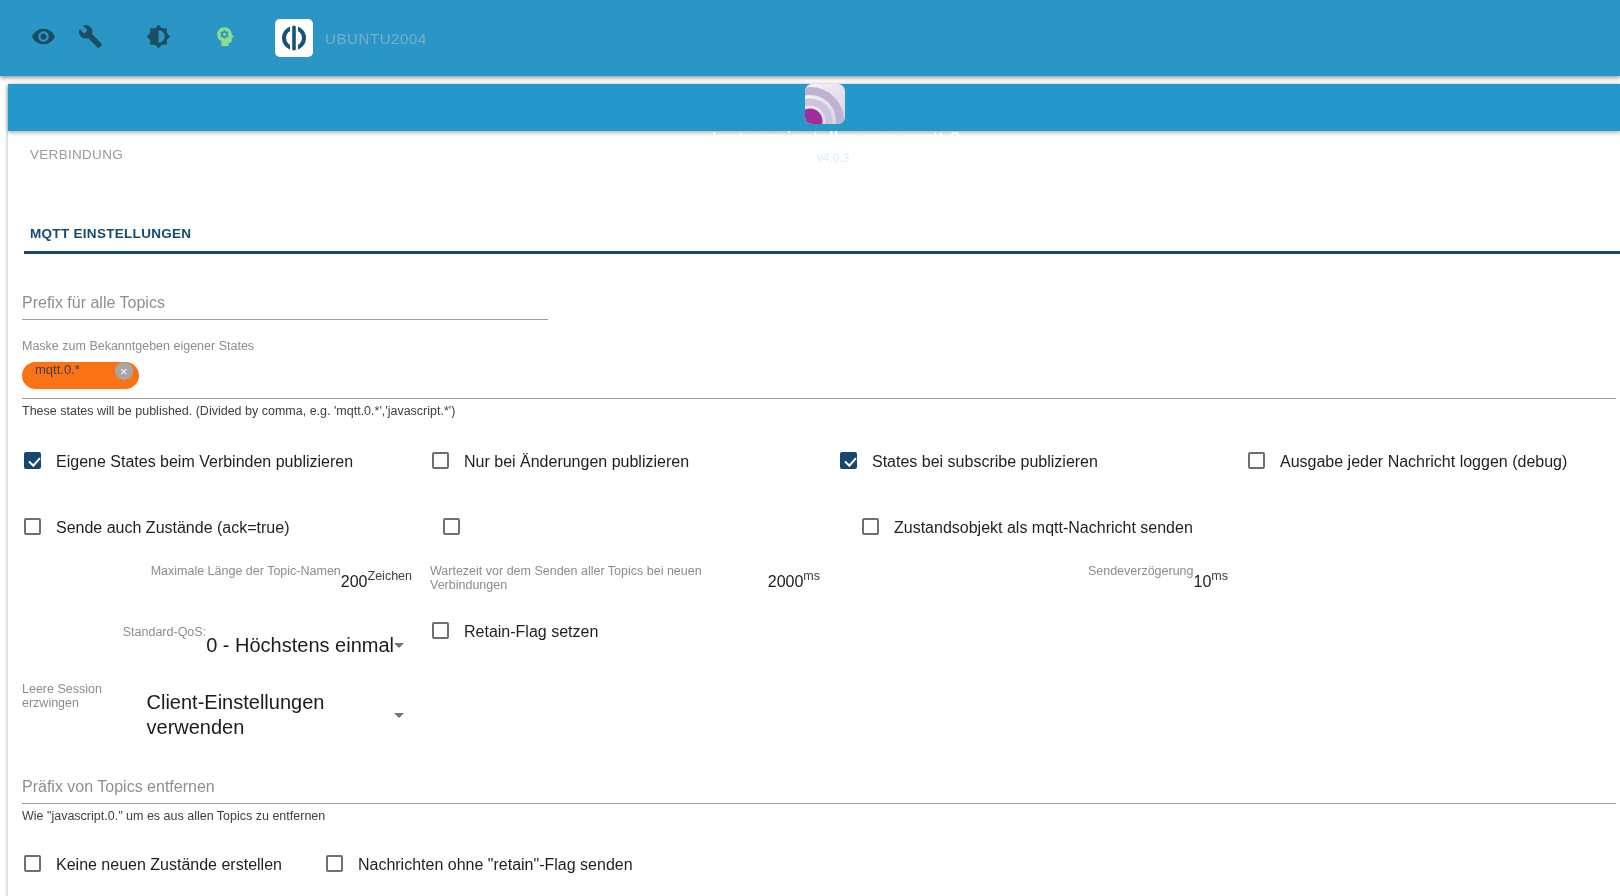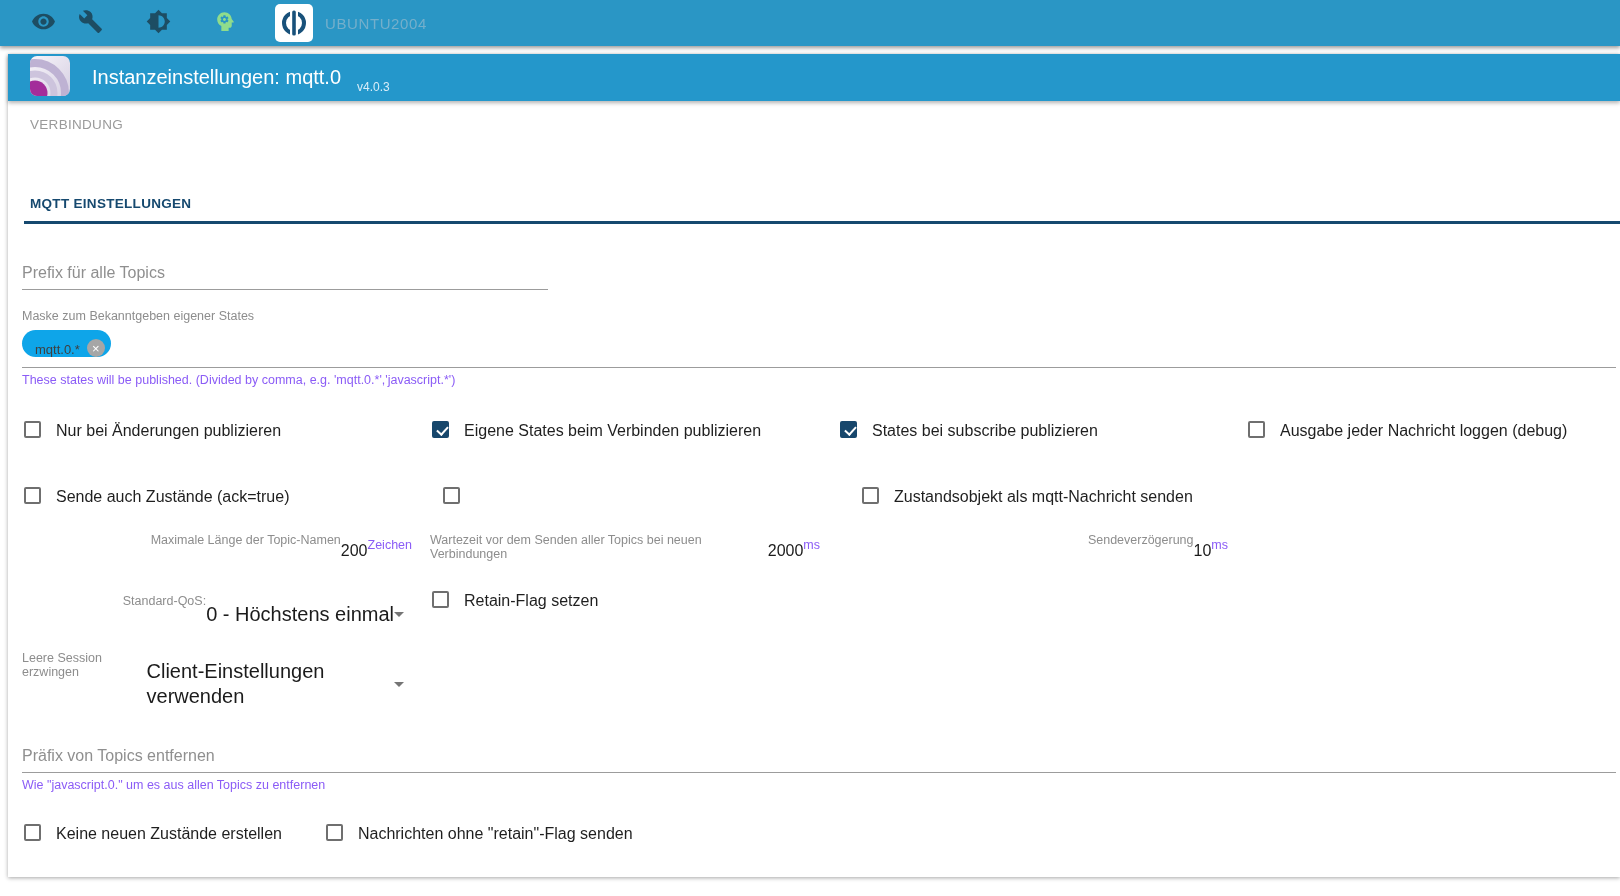--- a/index.html
+++ b/index.html
@@ -1,57 +1,57 @@
 <!DOCTYPE html>
 <html><head>
 <meta charset="utf-8">
 <style>
   * { box-sizing: border-box; margin: 0; padding: 0; }
   html,body { width:1620px; height:896px; overflow:hidden; background:#fff;
     font-family:"Liberation Sans", sans-serif; }
 
   
-  .topbar { height:46px; background:#2a96c5; display:flex; align-items:center;
+  .topbar { height:76px; background:#2a96c5; display:flex; align-items:center;
     padding-left:30px; box-shadow:0 2px 4px rgba(0,0,0,.4); position:relative; z-index:3; }
   .tb-btn { width:26px; height:26px; margin-right:21px; display:flex; align-items:center;
     justify-content:center; cursor:pointer; }
   .tb-btn svg { width:25px; height:25px; fill:#1d4d63; }
   .tb-btn.expert svg { fill:#8fdc8c; }
   .logo-badge { width:38px; height:38px; background:#fff; border-radius:5px; margin:0 12px 0 16px;
     display:flex; align-items:center; justify-content:center; }
   .host { color:#74afcb; font-size:15px; letter-spacing:.6px; }
 
   
   .dialog { margin:8px 0 0 8px; width:calc(100% - 8px); height:823px; background:#fff;
     box-shadow:0 1px 4px rgba(0,0,0,.35); position:relative; z-index:2; }
   .dialog-header { height:47px; background:#2497cb; display:flex; align-items:center;
-    padding-left:22px; box-shadow:0 2px 4px rgba(0,0,0,.3); }
+    padding-left:22px; box-shadow:0 2px 4px rgba(0,0,0,.3);flex-direction:column; }
   .dialog-title { color:#fff; font-size:20px; font-weight:400; margin-left:22px; }
-  .dialog-version { color:#d9edf8; font-size:12px; margin-left:16px; margin-top:18px; }
+  .dialog-version { color:#d9edf8; font-size:12px; margin-left:16px; margin-top:0; }
 
   
   .tabs { display:flex; gap:35px; padding-left:16px;flex-direction:column; }
   .tab { font-size:13.5px; letter-spacing:.3px; color:#9a9a9a; padding:16px 6px 10px;
     cursor:pointer; border-bottom:3px solid transparent; text-transform:uppercase; }
   .tab.active { color:#16496f; font-weight:bold; border-bottom-color:#16496f; }
 
   
   .form { padding:40px 4px 0 14px; }
   .small-label { font-size:12.5px; color:#8d8d8d; }
-  .helper { font-size:12.5px; color:#8b5cf6; margin-top:5px; }
+  .helper { font-size:12.5px; color:#404040; margin-top:5px; }
   .tf-label { font-size:16px; color:#8f8f8f; }
   .underline { border-bottom:1px solid #9c9c9c; }
 
   .prefix-field { width:526px; }
   .prefix-field .underline { margin-top:7px; }
 
   .mask-section { margin-top:19px; }
   .chip-row { margin-top:7px; }
-  .chip { display:inline-flex; align-items:flex-end; height:27px; border-radius:14px;
-    background:#0ea5e9; padding:0 6px 0 13px; font-size:13px; color:#3f3f3f; }
+  .chip { display:inline-flex; align-items:flex-start; height:27px; border-radius:14px;
+    background:#f97316; padding:0 6px 0 13px; font-size:13px; color:#3f3f3f;gap:28px; }
   .chip-close { width:18px; height:18px; border-radius:50%; background:#a6a6a6; color:#fff;
     display:flex; align-items:center; justify-content:center; font-size:13px; line-height:1;
     margin-left:7px; cursor:pointer; }
   .mask-underline { margin-top:9px; }
 
   .cb-grid { display:grid; grid-template-columns:repeat(4,408px); margin-top:32px; }
   .row2 { margin-top:42px;gap:11px; }
   .cb-item { display:flex; align-items:flex-start; gap:15px; padding:0 40px 0 2px; cursor:pointer; }
   .cb-box { width:17px; height:17px; border:2px solid #6f6f6f; border-radius:2px; flex:none;
     margin-top:2px; position:relative; background:#fff; }
@@ -161,26 +161,26 @@
           <span>mqtt.0.*</span>
           <span class="chip-close">×</span>
         </span>
       </div>
       <div class="underline mask-underline"></div>
       <div class="helper">These states will be published. (Divided by comma, e.g. 'mqtt.0.*','javascript.*')</div>
     </div>
 
     <div class="cb-grid">
       <div class="cb-item">
-        <span class="cb-box"></span>
-        <span class="cb-label">Nur bei Änderungen publizieren</span>
-      </div>
-      <div class="cb-item">
         <span class="cb-box checked"></span>
         <span class="cb-label">Eigene States beim Verbinden publizieren</span>
+      </div>
+      <div class="cb-item">
+        <span class="cb-box"></span>
+        <span class="cb-label">Nur bei Änderungen publizieren</span>
       </div>
       <div class="cb-item">
         <span class="cb-box checked"></span>
         <span class="cb-label">States bei subscribe publizieren</span>
       </div>
       <div class="cb-item">
         <span class="cb-box"></span>
         <span class="cb-label">Ausgabe jeder Nachricht loggen (debug)</span>
       </div>
     </div>

